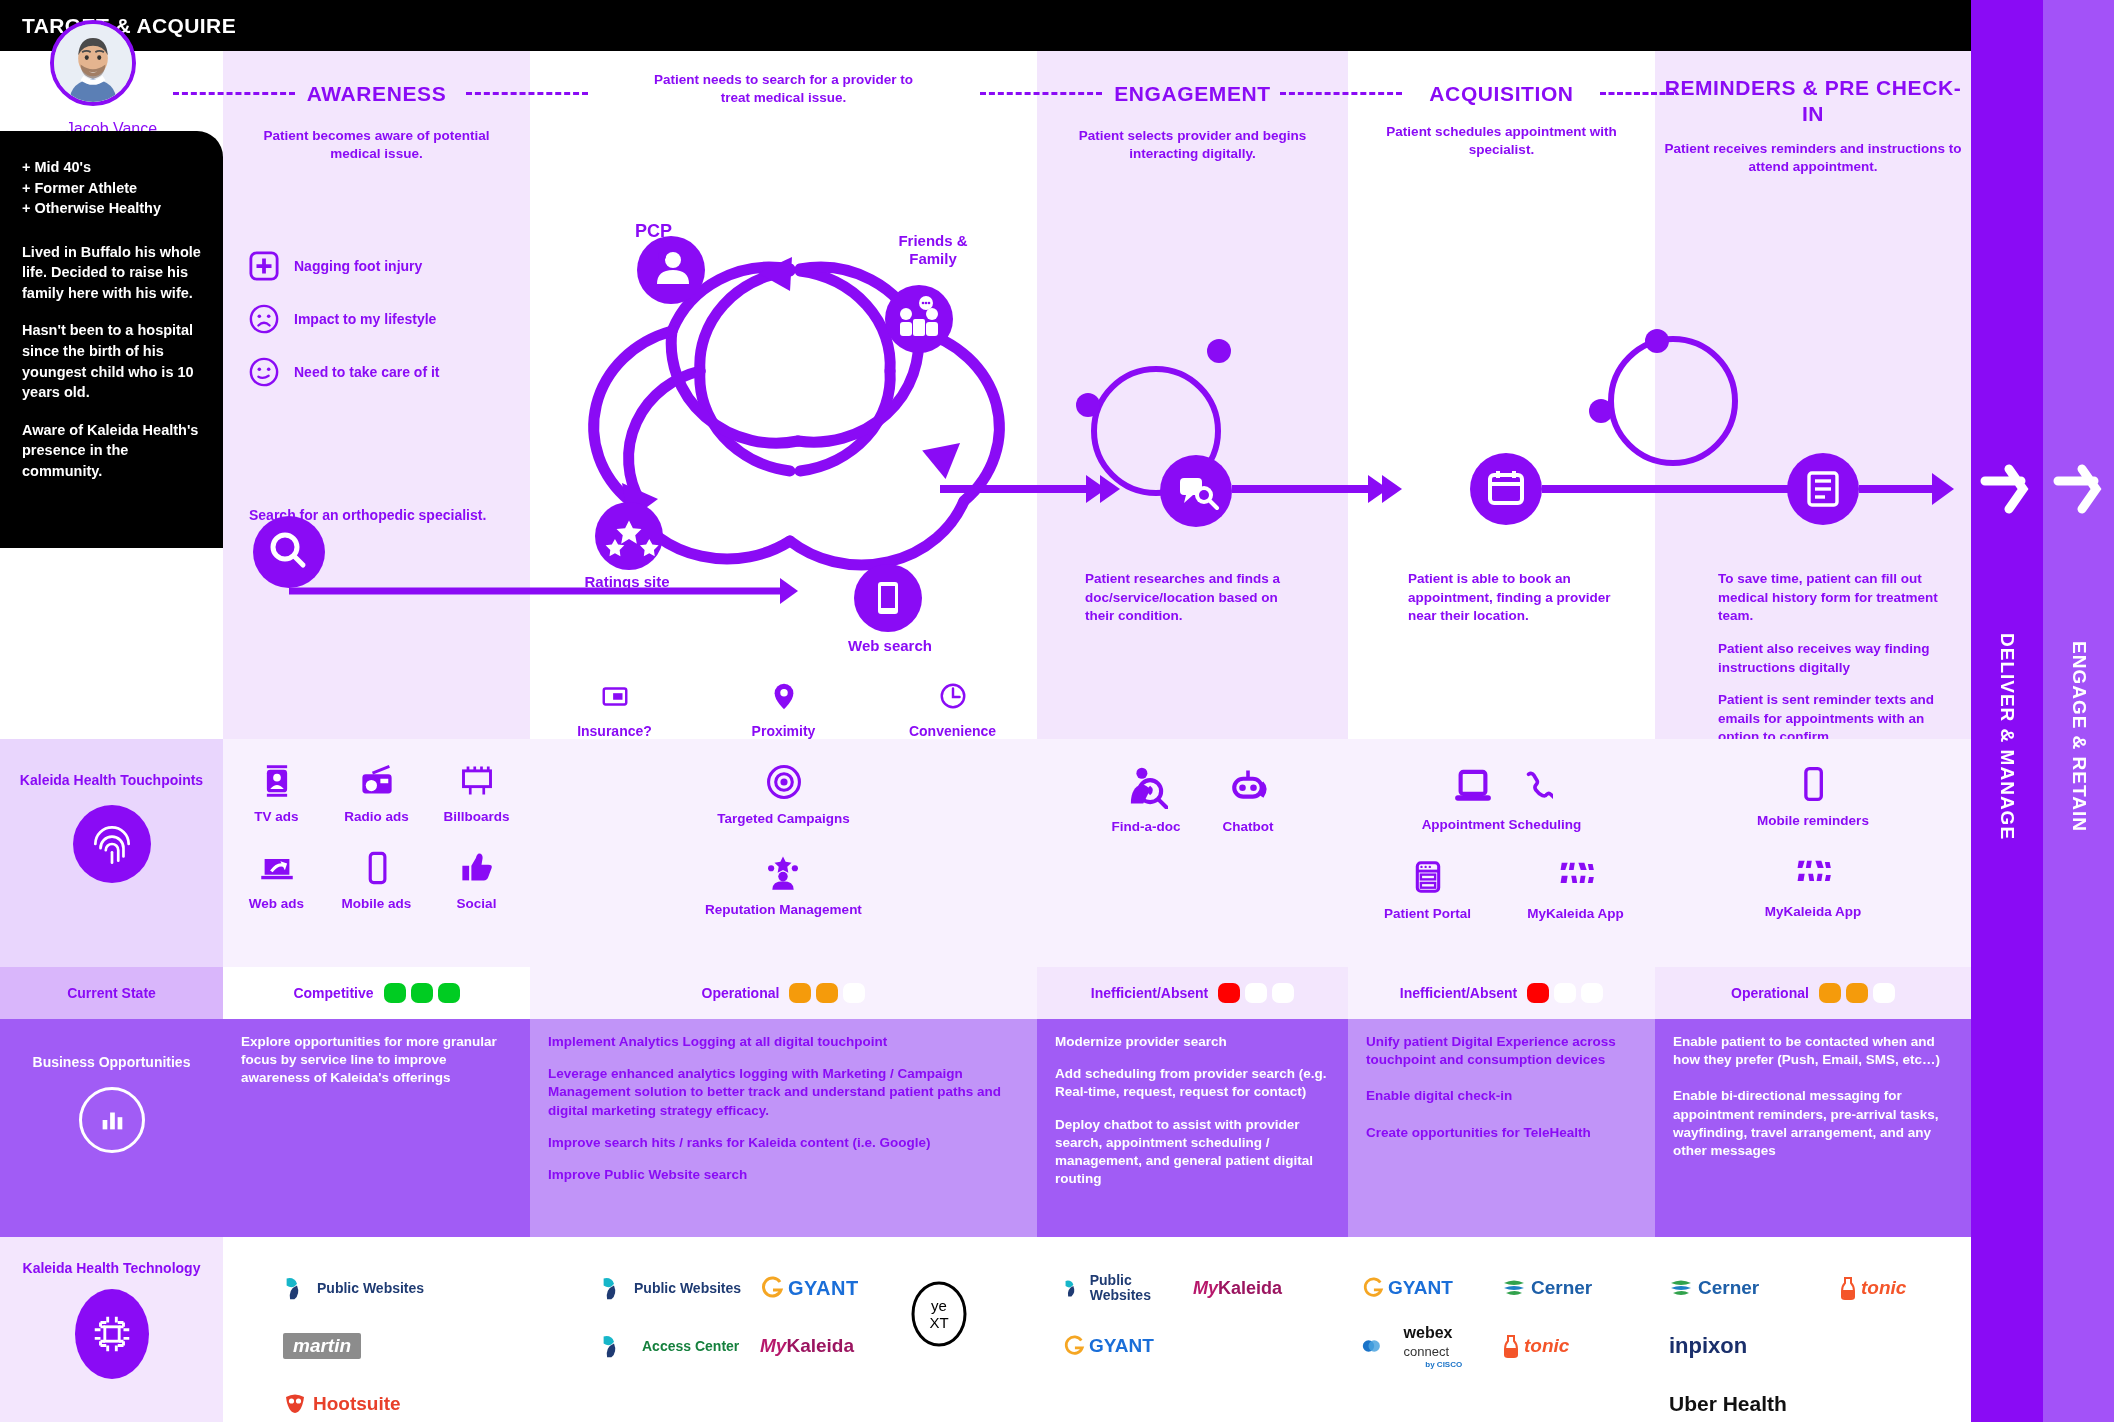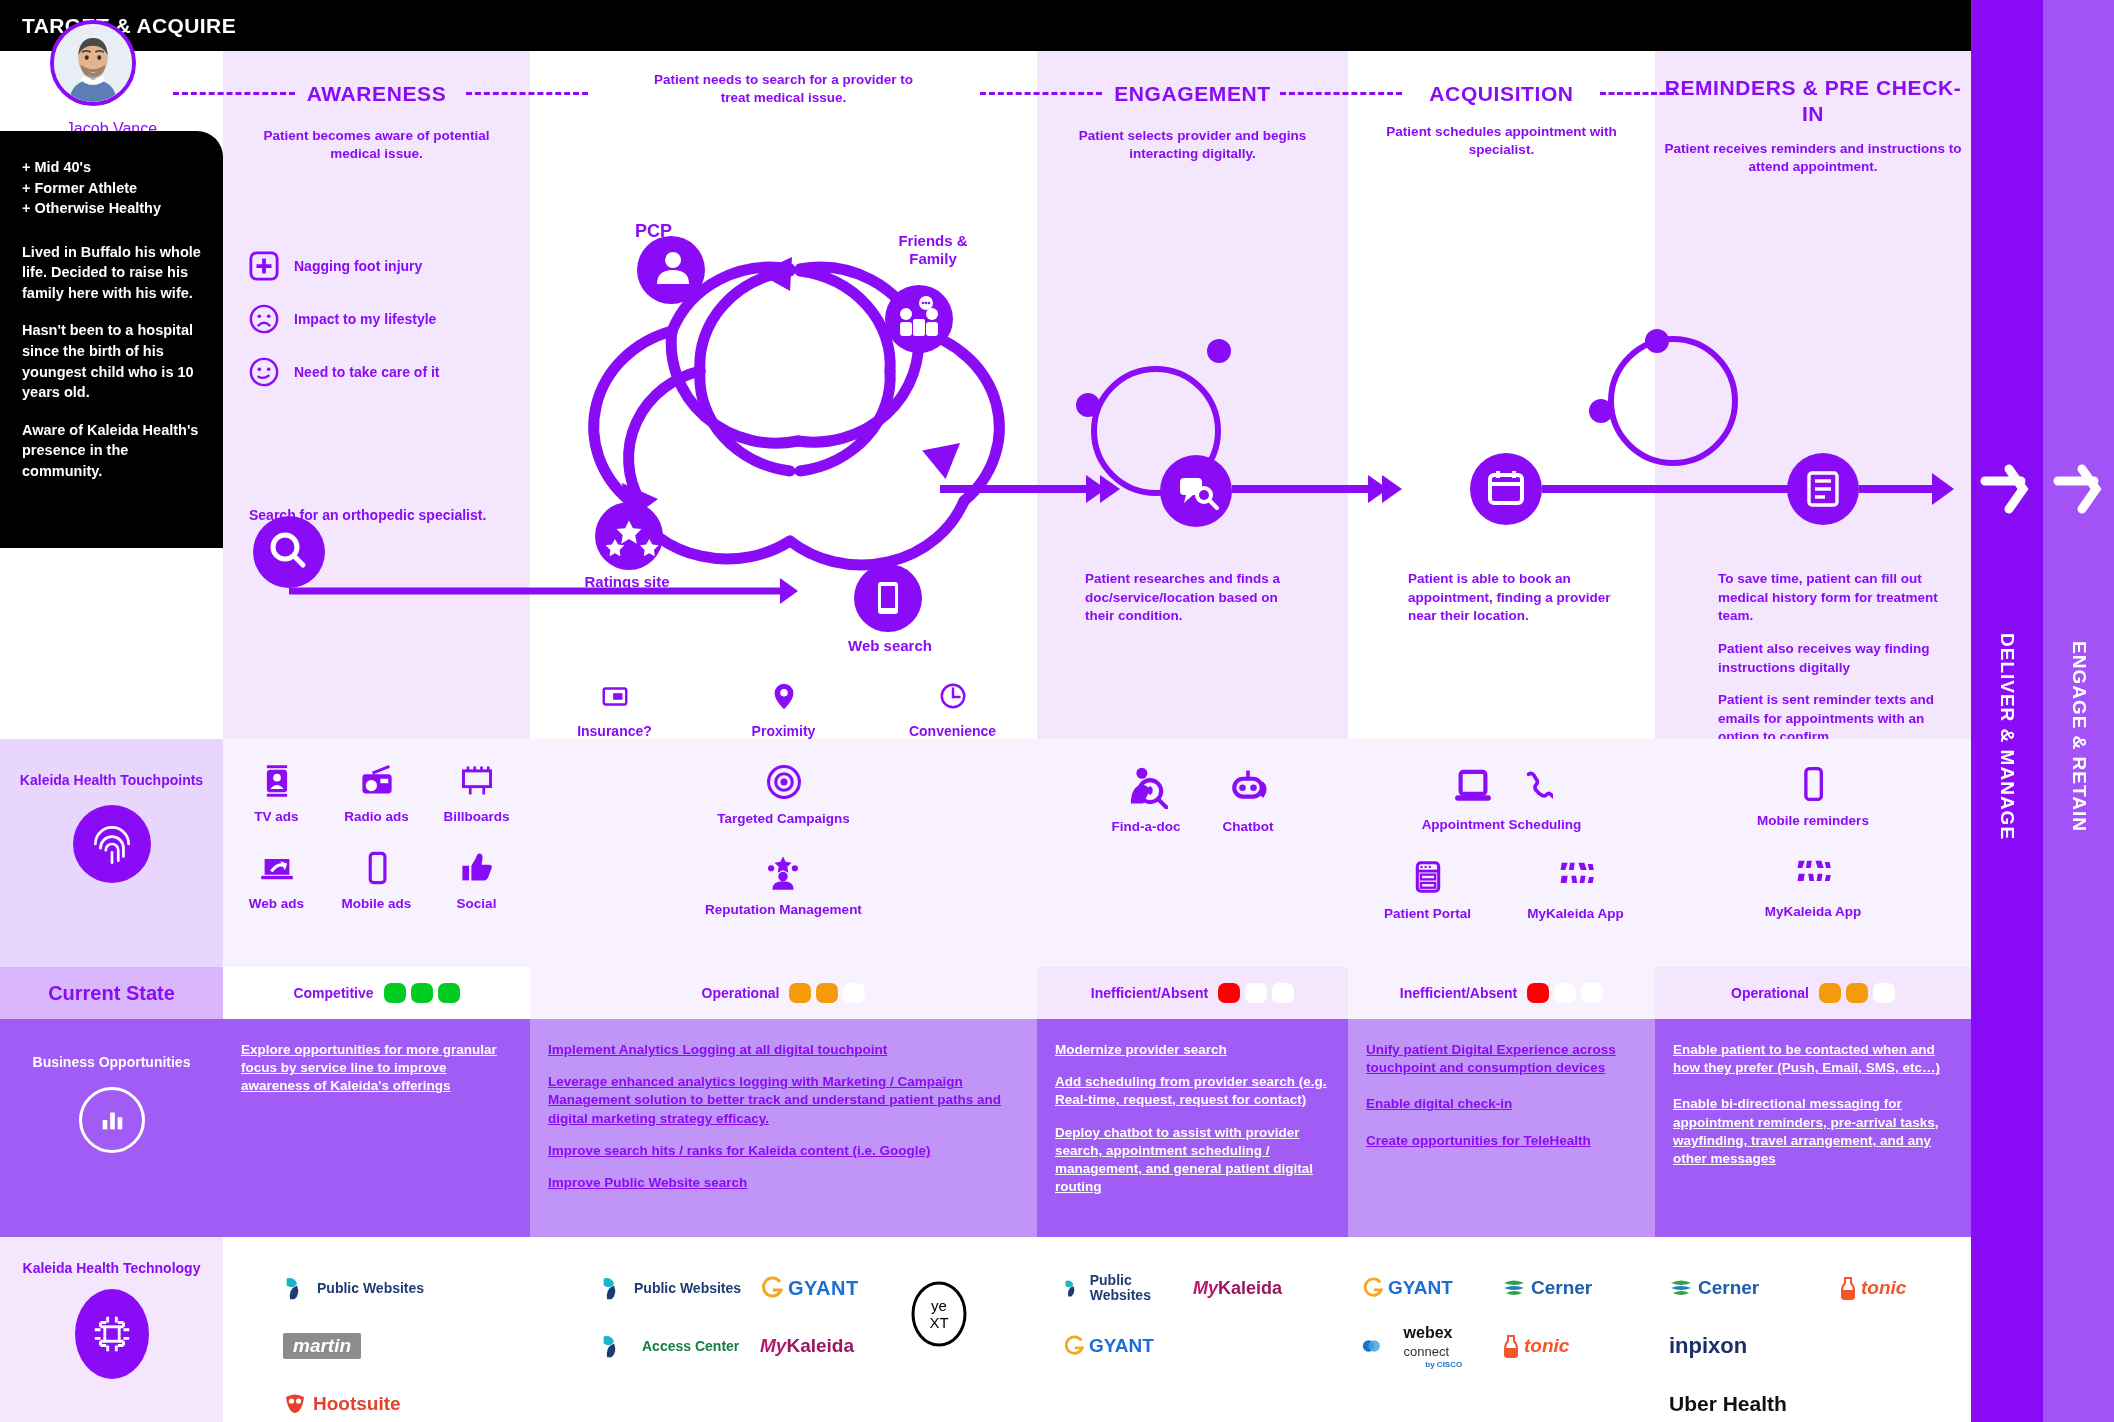--- a/index.html
+++ b/index.html
@@ -137,41 +137,41 @@
   }
   .tp-grid{ display:flex; flex-wrap:wrap; justify-content:center; padding-top:24px; gap:4px 0; }
   .tp-item{ text-align:center; }
   .tp-item .lbl{ color:var(--purple); font-size:13.5px; font-weight:bold; margin-top:6px; }
 
   
   .cs-row{ position:absolute; top:967px; height:52px; }
   .cs-label{
     position:absolute; left:0; top:967px; width:223px; height:52px;
     background:var(--lilac-mid); display:flex; align-items:center; justify-content:center;
-    color:var(--purple); font-size:20px; font-weight:bold;
+    color:var(--purple); font-size:14px; font-weight:bold;
   }
   .cs-inner{ height:52px; display:flex; align-items:center; justify-content:center; gap:10px; }
   .cs-inner .txt{ color:var(--purple); font-size:14px; font-weight:bold; }
   .dots{ display:flex; gap:5px; }
   .dot{ width:22px; height:20px; border-radius:7px; background:#fff; }
 
   
   .bo-row{ position:absolute; top:1019px; height:218px; }
   .bo-label{
     position:absolute; left:0; top:1019px; width:223px; height:218px;
     background:var(--opp-dark); color:#fff;
     display:flex; flex-direction:column; align-items:center; justify-content:flex-start;
     padding-top:34px;
   }
   .bo-label .t{ font-size:14px; font-weight:bold; text-align:center; line-height:1.3; }
   .bo-label .circ{
     margin-top:16px; width:66px; height:66px; border-radius:50%;
     border:3px solid #fff; display:flex; align-items:center; justify-content:center;
   }
-  .bo-body{ padding:22px 16px 0 18px; font-size:13.5px; font-weight:bold; line-height:1.35;text-decoration:underline; }
+  .bo-body{ padding:14px 16px 0 18px; font-size:13.5px; font-weight:bold; line-height:1.35; }
   .bo-body p{ margin-bottom:14px; }
   .bo-dark{ background:var(--opp-dark); color:#fff; }
   .bo-light{ background:var(--opp-light); color:var(--purple); }
 
   
   .tech-row{ position:absolute; top:1237px; height:185px; background:#fff; }
   .tech-label{
     position:absolute; left:0; top:1237px; width:223px; height:185px;
     background:var(--lilac-pale);
     display:flex; flex-direction:column; align-items:center; justify-content:flex-start;

